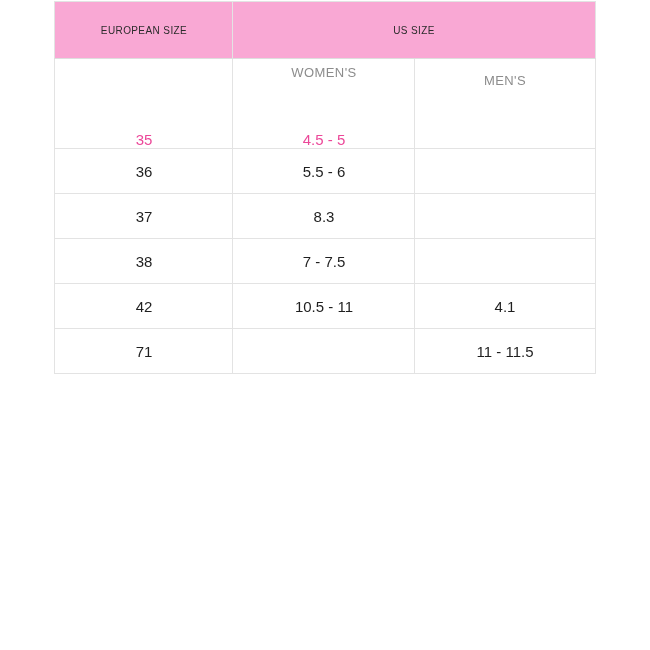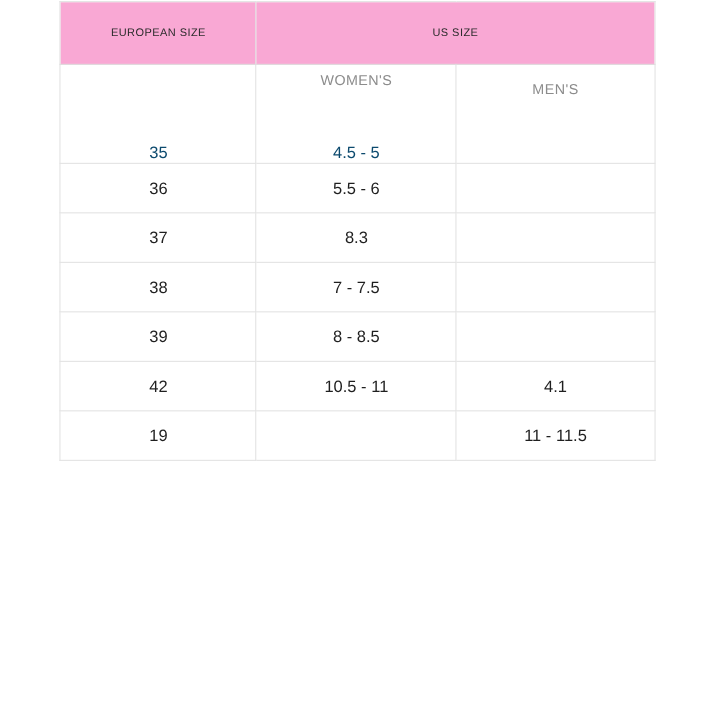--- a/index.html
+++ b/index.html
@@ -55,21 +55,21 @@
     color: #8c8c8c;
     font-size: 13px;
     letter-spacing: 0.4px;
   }
   .dual-val {
     flex: 1;
     display: flex;
     align-items: center;
     justify-content: center;
     font-size: 15px;
-    color: #0c4a6e;
+    color: #ec4899;
   }
 </style>
 </head>
 <body>
 
 <div class="table-wrap">
   <table class="size-table">
     <colgroup>
       <col class="c1">
       <col class="c2">
@@ -112,29 +112,24 @@
         <td>37</td>
         <td>8.3</td>
         <td></td>
       </tr>
       <tr>
         <td>38</td>
         <td>7 - 7.5</td>
         <td></td>
       </tr>
       <tr>
-        <td>39</td>
-        <td>8 - 8.5</td>
-        <td></td>
-      </tr>
-      <tr>
         <td>42</td>
         <td>10.5 - 11</td>
         <td>4.1</td>
       </tr>
       <tr>
-        <td>19</td>
+        <td>71</td>
         <td></td>
         <td>11 - 11.5</td>
       </tr>
     </tbody>
   </table>
 </div>
 
 </body></html>

